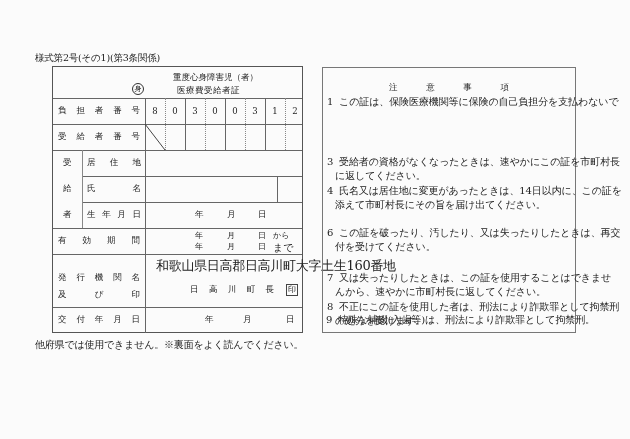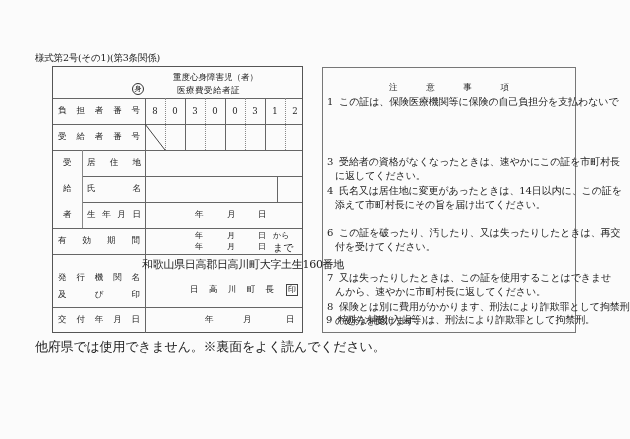--- a/index.html
+++ b/index.html
@@ -2,21 +2,21 @@
 <html><head>
 <meta charset="utf-8">
 <style>
   html, body { margin:0; padding:0; }
   body {
     width:630px; height:439px; background:#fbfbfb; position:relative; overflow:hidden;
     font-family:"DejaVu Serif", "Liberation Serif", serif; color:#222;
   }
   .abs { position:absolute; }
   .form-label { left:35px; top:52px; font-size:9.5px; letter-spacing:-0.2px; white-space:nowrap; }
-  .footnote { left:35px; top:338px; font-size:13px; letter-spacing:-0.2px; white-space:nowrap; }
+  .footnote { left:35px; top:338px; font-size:10px; letter-spacing:-0.2px; white-space:nowrap; }
 
   
   .cert { left:52px; top:66px; width:251px; height:267px; border:1px solid #555; box-sizing:border-box; }
   .hl { position:absolute; left:0; right:0; height:0; border-top:1px solid #666; }
   .vl { position:absolute; top:0; width:0; border-left:1px solid #666; }
   .vd { position:absolute; width:0; border-left:1px dotted #888; }
   .lbl { position:absolute; font-size:8.5px; display:flex; justify-content:space-between; align-items:center; }
   .txt { position:absolute; font-size:8.5px; white-space:nowrap; }
   .digit { position:absolute; width:20px; text-align:center; font-size:8.5px; }
 
@@ -145,21 +145,21 @@
     <span>行</span>
     <span>機</span>
     <span>関</span>
     <span>名</span>
   </div>
   <div class="lbl" style="left:5px;top:222px;width:82px;height:12px">
     <span>及</span>
     <span>び</span>
     <span>印</span>
   </div>
-  <div class="txt" style="left:89px;top:190px;font-size:11px;letter-spacing:-0.3px">和歌山県日高郡日高川町大字土生160番地</div>
+  <div class="txt" style="left:103px;top:190px;font-size:13px;letter-spacing:-0.3px">和歌山県日高郡日高川町大字土生160番地</div>
   <div class="lbl" style="left:137px;top:217px;width:84px;height:12px">
     <span>日</span>
     <span>高</span>
     <span>川</span>
     <span>町</span>
     <span>長</span>
   </div>
   <div class="abs seal" style="left:233px;top:217px">印</div>
 
   <div class="lbl" style="left:5px;top:240px;width:82px;height:26px">
@@ -197,20 +197,20 @@
   </div>
   <div class="note" style="top:158px">
     <span class="num">6</span><span>この証を破ったり、汚したり、又は失ったりしたときは、再交</span>
     <span class="cont">付を受けてください。</span>
   </div>
   <div class="note" style="top:203px">
     <span class="num">7</span><span>又は失ったりしたときは、この証を使用することはできませ</span>
     <span class="cont">んから、速やかに市町村長に返してください。</span>
   </div>
   <div class="note" style="top:232px">
-    <span class="num">8</span><span>保険とは別に費用がかかります、刑法により詐欺罪として拘禁刑</span>
+    <span class="num">8</span><span>不正にこの証を使用した者は、刑法により詐欺罪として拘禁刑</span>
     <span class="cont">の処分を受けます。</span>
   </div>
 
 </div>
 <div class="abs note" style="left:326px;top:313px">
   <span class="num">9</span><span>特殊な補綴(入歯等)は、刑法により詐欺罪として拘禁刑。</span>
 </div>
 
 </body></html>

